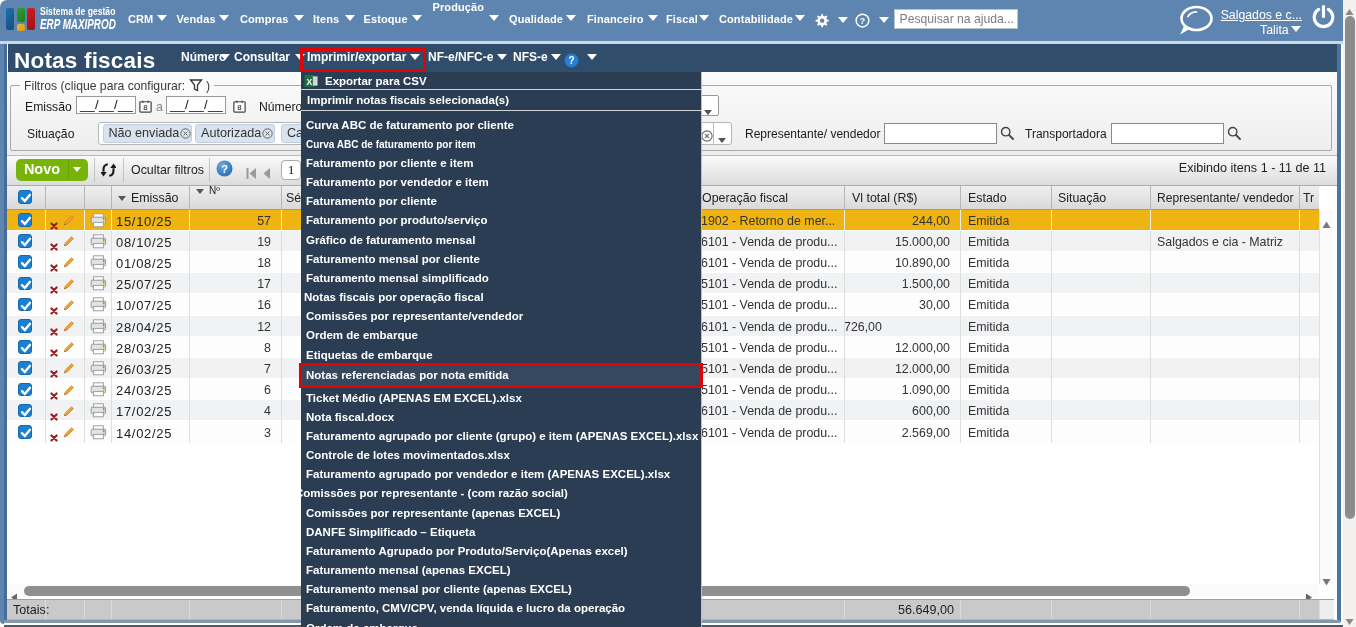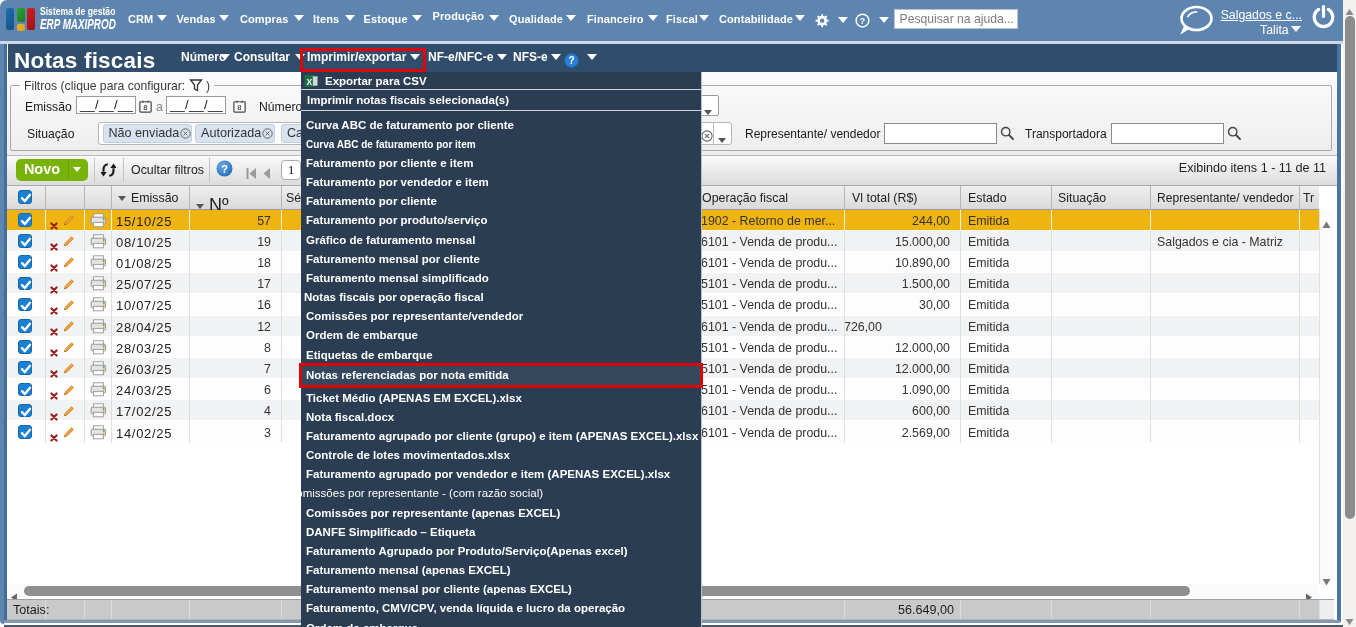--- a/index.html
+++ b/index.html
@@ -24,21 +24,21 @@
 <div class="a" style="left:128px;top:13px;font-size:11px;font-weight:bold;color:#fff;white-space:nowrap;letter-spacing:0.1px;">CRM</div>
 <div class="warr" style="left:156.7px;top:15px;border-left-width:5.0px;border-right-width:5.0px;border-top:6.0px solid #fff;"></div>
 <div class="a" style="left:176.5px;top:13px;font-size:11px;font-weight:bold;color:#fff;white-space:nowrap;letter-spacing:0.1px;">Vendas</div>
 <div class="warr" style="left:219.0px;top:15px;border-left-width:5.0px;border-right-width:5.0px;border-top:6.0px solid #fff;"></div>
 <div class="a" style="left:240px;top:13px;font-size:11px;font-weight:bold;color:#fff;white-space:nowrap;letter-spacing:0.1px;">Compras</div>
 <div class="warr" style="left:294.0px;top:15px;border-left-width:5.0px;border-right-width:5.0px;border-top:6.0px solid #fff;"></div>
 <div class="a" style="left:313px;top:13px;font-size:11px;font-weight:bold;color:#fff;white-space:nowrap;letter-spacing:0.1px;">Itens</div>
 <div class="warr" style="left:344.6px;top:15px;border-left-width:5.0px;border-right-width:5.0px;border-top:6.0px solid #fff;"></div>
 <div class="a" style="left:363.5px;top:13px;font-size:11px;font-weight:bold;color:#fff;white-space:nowrap;letter-spacing:0.1px;">Estoque</div>
 <div class="warr" style="left:412.0px;top:15px;border-left-width:5.0px;border-right-width:5.0px;border-top:6.0px solid #fff;"></div>
-<div class="a" style="left:432.5px;top:10px;font-size:11px;font-weight:bold;color:#fff;white-space:nowrap;letter-spacing:0.1px;">Produção</div>
+<div class="a" style="left:432.5px;top:1px;font-size:11px;font-weight:bold;color:#fff;white-space:nowrap;letter-spacing:0.1px;">Produção</div>
 <div class="warr" style="left:488.5px;top:15px;border-left-width:5.0px;border-right-width:5.0px;border-top:6.0px solid #fff;"></div>
 <div class="a" style="left:509px;top:13px;font-size:11px;font-weight:bold;color:#fff;white-space:nowrap;letter-spacing:0.1px;">Qualidade</div>
 <div class="warr" style="left:565.5px;top:15px;border-left-width:5.0px;border-right-width:5.0px;border-top:6.0px solid #fff;"></div>
 <div class="a" style="left:587px;top:13px;font-size:11px;font-weight:bold;color:#fff;white-space:nowrap;letter-spacing:0.1px;">Financeiro</div>
 <div class="warr" style="left:647.5px;top:15px;border-left-width:5.0px;border-right-width:5.0px;border-top:6.0px solid #fff;"></div>
 <div class="a" style="left:666px;top:13px;font-size:11px;font-weight:bold;color:#fff;white-space:nowrap;letter-spacing:0.1px;">Fiscal</div>
 <div class="warr" style="left:698.5px;top:15px;border-left-width:5.0px;border-right-width:5.0px;border-top:6.0px solid #fff;"></div>
 <div class="a" style="left:719px;top:13px;font-size:11px;font-weight:bold;color:#fff;white-space:nowrap;letter-spacing:0.1px;">Contabilidade</div>
 <div class="warr" style="left:795.0px;top:15px;border-left-width:5.0px;border-right-width:5.0px;border-top:6.0px solid #fff;"></div>
 <div class="a" style="left:814px;top:13px;width:15px;height:15px;"><svg width="15" height="15" viewBox="0 0 17 17">
@@ -201,21 +201,21 @@
 <div class="a" style="left:695px;top:185.5px;width:1px;height:24px;background:#b6b6b6;"></div>
 <div class="a" style="left:844px;top:185.5px;width:1px;height:24px;background:#b6b6b6;"></div>
 <div class="a" style="left:960px;top:185.5px;width:1px;height:24px;background:#b6b6b6;"></div>
 <div class="a" style="left:1051px;top:185.5px;width:1px;height:24px;background:#b6b6b6;"></div>
 <div class="a" style="left:1150px;top:185.5px;width:1px;height:24px;background:#b6b6b6;"></div>
 <div class="a" style="left:1299px;top:185.5px;width:1px;height:24px;background:#b6b6b6;"></div>
 <div class="cbx" style="left:18px;top:190px;"><svg width="14" height="14" viewBox="0 0 14 14">
       <path d="M3 7.2 L5.8 10 L11 3.8" stroke="#fff" stroke-width="2.4" fill="none" stroke-linecap="round"></path>
     </svg></div>
 <div class="a" style="left:111px;top:191px;width:78px;font-size:12.4px;color:#222;white-space:nowrap;"><span class="sort-arr" style="margin-left:7px;"></span>Emissão</div>
-<div class="a" style="left:189px;top:195px;width:92px;font-size:18px;color:#222;white-space:nowrap;"><span class="sort-arr" style="margin-left:7px;"></span>Nº</div>
+<div class="a" style="left:189px;top:185px;width:92px;font-size:10px;color:#222;white-space:nowrap;"><span class="sort-arr" style="margin-left:7px;"></span>Nº</div>
 <div class="a" style="left:286px;top:191px;font-size:12.4px;color:#222;">Sé</div>
 <div class="a" style="left:702px;top:191px;font-size:12.4px;color:#222;white-space:nowrap;">Operação fiscal</div>
 <div class="a" style="left:852px;top:191px;font-size:12.4px;color:#222;white-space:nowrap;">Vl total (R$)</div>
 <div class="a" style="left:968px;top:191px;font-size:12.4px;color:#222;white-space:nowrap;">Estado</div>
 <div class="a" style="left:1058px;top:191px;font-size:12.4px;color:#222;white-space:nowrap;">Situação</div>
 <div class="a" style="left:1157px;top:191px;font-size:12.1px;color:#222;white-space:nowrap;">Representante/ vendedor</div>
 <div class="a" style="left:1303px;top:191px;font-size:12.4px;color:#222;white-space:nowrap;">Tr</div>
 <div class="a" style="left:6.5px;top:209.5px;width:1312.5px;height:21.2px;background:#f0b412;border-bottom:1px solid #fff;"></div>
 <div class="cbx" style="left:18px;top:213.0px;"><svg width="14" height="14" viewBox="0 0 14 14">
       <path d="M3 7.2 L5.8 10 L11 3.8" stroke="#fff" stroke-width="2.4" fill="none" stroke-linecap="round"></path>
@@ -547,20 +547,20 @@
 <div class="a" style="left:306px;top:307.2px;height:19.17px;line-height:19.17px;color:#fff;font-size:11.5px;font-weight:bold;white-space:nowrap;">Comissões por representante/vendedor</div>
 <div class="a" style="left:306px;top:326.37px;height:19.17px;line-height:19.17px;color:#fff;font-size:11.5px;font-weight:bold;white-space:nowrap;">Ordem de embarque</div>
 <div class="a" style="left:306px;top:345.54px;height:19.17px;line-height:19.17px;color:#fff;font-size:11.5px;font-weight:bold;white-space:nowrap;">Etiquetas de embarque</div>
 <div class="a" style="left:299px;top:362.5px;width:404px;height:25px;border:3px solid #e00404;background:#36485e;"></div>
 <div class="a" style="left:306px;top:365.5px;height:30px;line-height:19px;color:#fff;font-size:11.5px;font-weight:bold;white-space:nowrap;">Notas referenciadas por nota emitida</div>
 <div class="a" style="left:306px;top:388.5px;height:19.17px;line-height:19.17px;color:#fff;font-size:11.5px;font-weight:bold;white-space:nowrap;">Ticket Médio (APENAS EM EXCEL).xlsx</div>
 <div class="a" style="left:306px;top:407.67px;height:19.17px;line-height:19.17px;color:#fff;font-size:11.5px;font-weight:bold;white-space:nowrap;">Nota fiscal.docx</div>
 <div class="a" style="left:306px;top:426.84px;height:19.17px;line-height:19.17px;color:#fff;font-size:11.5px;font-weight:bold;white-space:nowrap;">Faturamento agrupado por cliente (grupo) e item (APENAS EXCEL).xlsx</div>
 <div class="a" style="left:306px;top:446.01px;height:19.17px;line-height:19.17px;color:#fff;font-size:11.5px;font-weight:bold;white-space:nowrap;">Controle de lotes movimentados.xlsx</div>
 <div class="a" style="left:306px;top:465.18px;height:19.17px;line-height:19.17px;color:#fff;font-size:11.5px;font-weight:bold;white-space:nowrap;">Faturamento agrupado por vendedor e item (APENAS EXCEL).xlsx</div>
-<div class="a" style="left:288px;top:484.35px;height:19.17px;line-height:19.17px;color:#fff;font-size:11.5px;font-weight:normal;white-space:nowrap;">Comissões por representante - (com razão social)</div>
+<div class="a" style="left:295px;top:484.35px;height:19.17px;line-height:19.17px;color:#fff;font-size:11.5px;font-weight:bold;white-space:nowrap;">Comissões por representante - (com razão social)</div>
 <div class="a" style="left:306px;top:503.52px;height:19.17px;line-height:19.17px;color:#fff;font-size:11.5px;font-weight:bold;white-space:nowrap;">Comissões por representante (apenas EXCEL)</div>
 <div class="a" style="left:306px;top:522.69px;height:19.17px;line-height:19.17px;color:#fff;font-size:11.5px;font-weight:bold;white-space:nowrap;">DANFE Simplificado – Etiqueta</div>
 <div class="a" style="left:306px;top:541.86px;height:19.17px;line-height:19.17px;color:#fff;font-size:11.5px;font-weight:bold;white-space:nowrap;">Faturamento Agrupado por Produto/Serviço(Apenas excel)</div>
 <div class="a" style="left:306px;top:561.03px;height:19.17px;line-height:19.17px;color:#fff;font-size:11.5px;font-weight:bold;white-space:nowrap;">Faturamento mensal (apenas EXCEL)</div>
 <div class="a" style="left:306px;top:580.2px;height:19.17px;line-height:19.17px;color:#fff;font-size:11.5px;font-weight:bold;white-space:nowrap;">Faturamento mensal por cliente (apenas EXCEL)</div>
 <div class="a" style="left:306px;top:599.37px;height:19.17px;line-height:19.17px;color:#fff;font-size:11.5px;font-weight:bold;white-space:nowrap;">Faturamento, CMV/CPV, venda líquida e lucro da operação</div>
 <div class="a" style="left:306px;top:618.54px;height:19.17px;line-height:19.17px;color:#fff;font-size:11.5px;font-weight:bold;white-space:nowrap;">Ordem de embarque</div>
 <div class="a" style="left:300px;top:47.5px;width:126px;height:24px;border:3px solid #e00404;"></div>
 </body></html>

